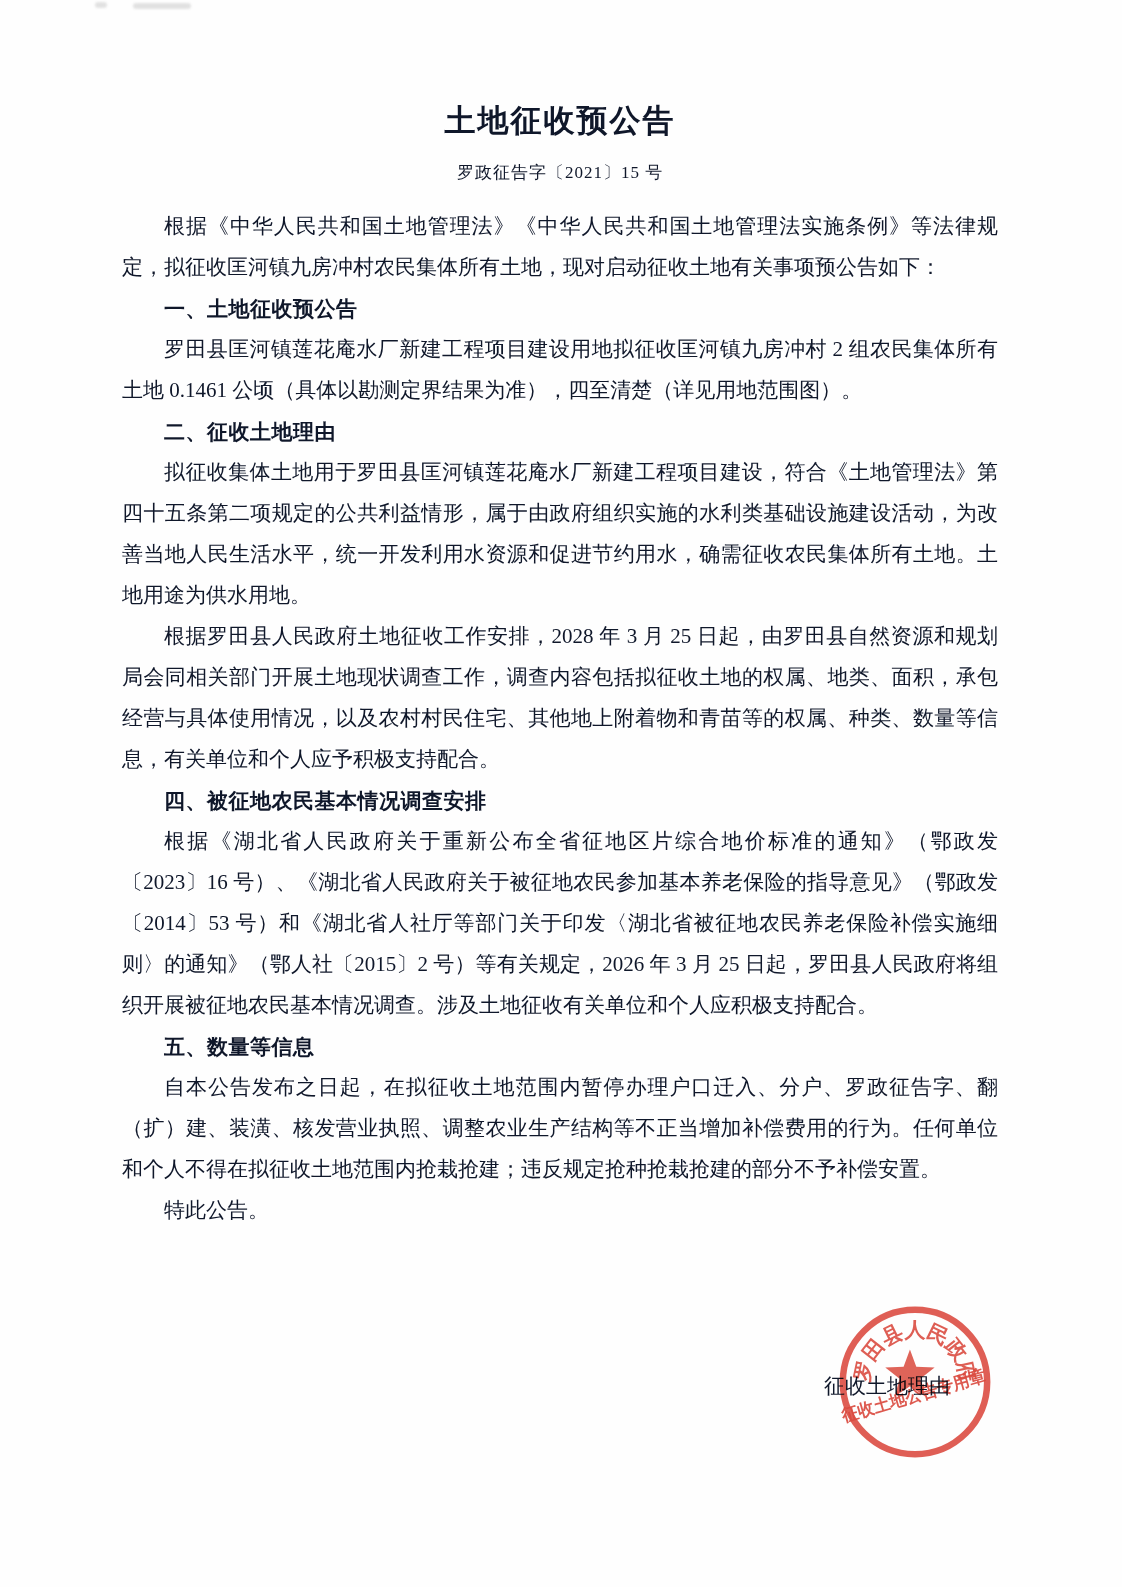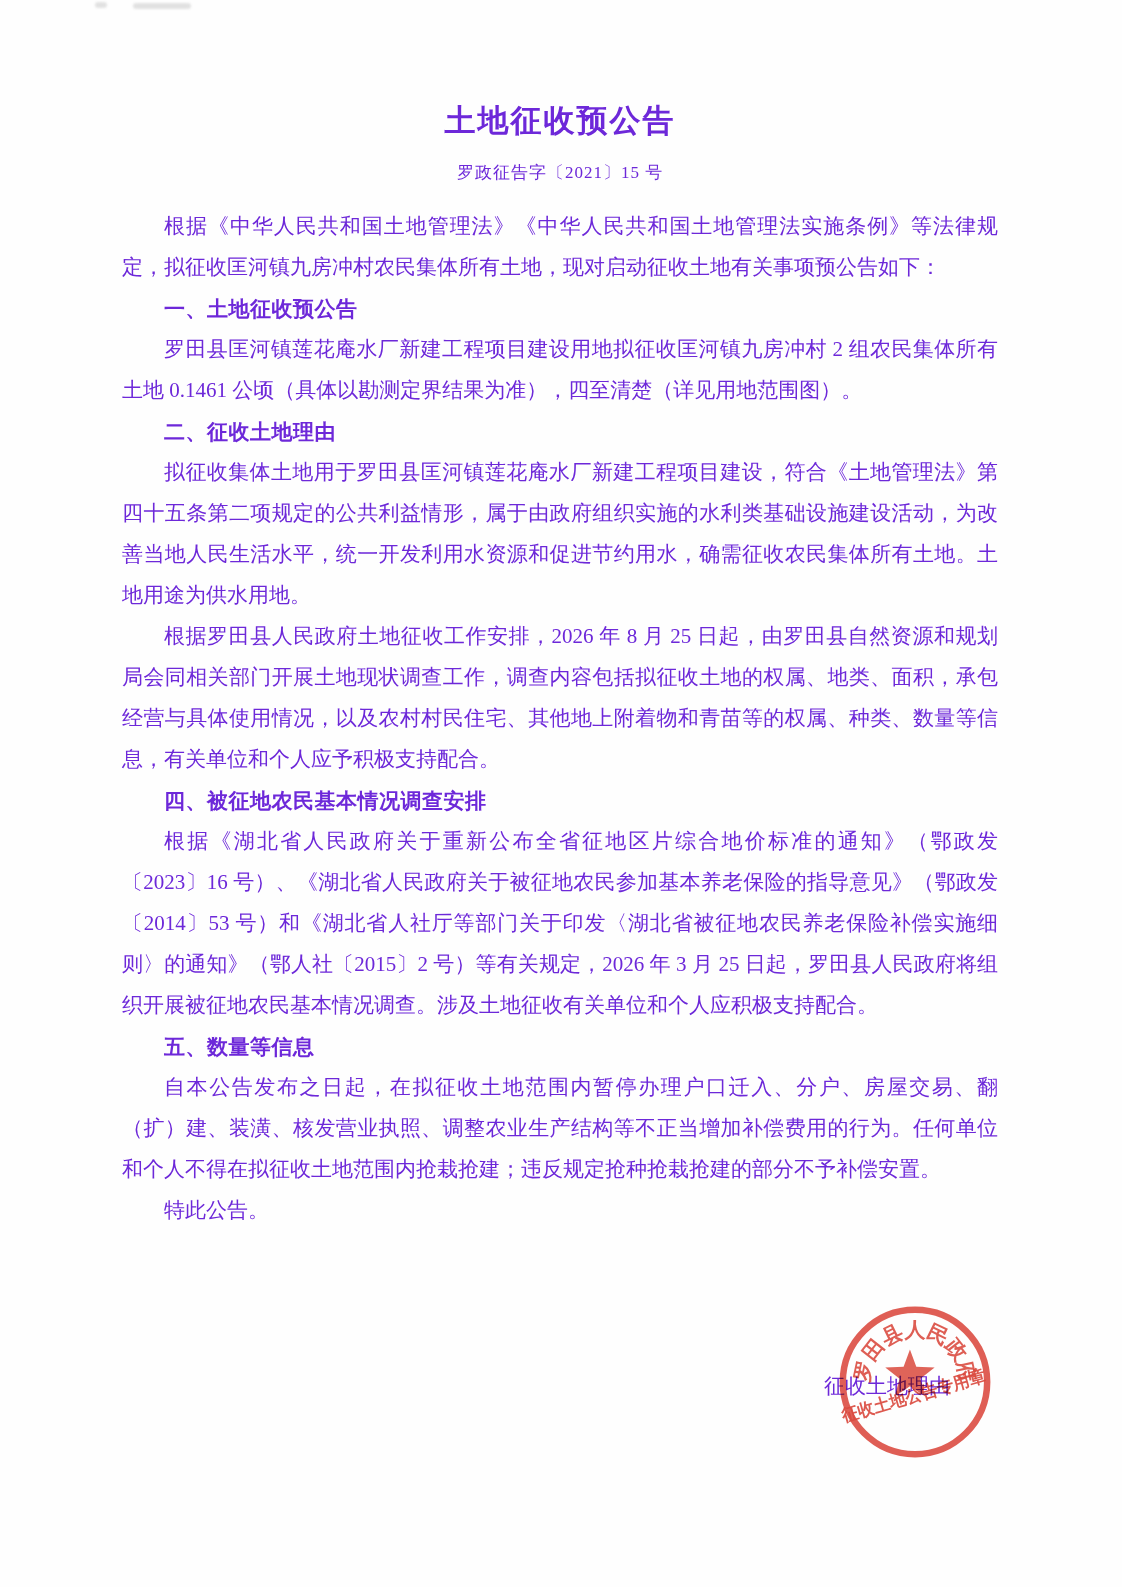--- a/index.html
+++ b/index.html
@@ -3,21 +3,21 @@
 <meta charset="utf-8">
 <style>
   html, body { margin: 0; padding: 0; background: #ffffff; }
 
   .page {
     position: relative;
     width: 1122px;
     height: 1587px;
     background: #fefefe;
     font-family: "Liberation Serif", "DejaVu Serif", serif;
-    color: #6d28d9;
+    color: #0f172a;
     overflow: hidden;
   }
 
   .scan-artifact {
     position: absolute;
     background: #9a9a9a;
     opacity: 0.28;
     border-radius: 3px;
     filter: blur(1px);
   }
@@ -109,25 +109,25 @@
   <div class="content">
     <div class="doc-title">土地征收预公告</div>
     <div class="doc-number">罗政征告字〔2021〕15 号</div>
 
     <div class="doc-body">
       <p>根据《中华人民共和国土地管理法》《中华人民共和国土地管理法实施条例》等法律规定，拟征收匡河镇九房冲村农民集体所有土地，现对启动征收土地有关事项预公告如下：</p>
       <p class="heading">一、土地征收预公告</p>
       <p>罗田县匡河镇莲花庵水厂新建工程项目建设用地拟征收匡河镇九房冲村 2 组农民集体所有土地 0.1461 公顷（具体以勘测定界结果为准），四至清楚（详见用地范围图）。</p>
       <p class="heading">二、征收土地理由</p>
       <p>拟征收集体土地用于罗田县匡河镇莲花庵水厂新建工程项目建设，符合《土地管理法》第四十五条第二项规定的公共利益情形，属于由政府组织实施的水利类基础设施建设活动，为改善当地人民生活水平，统一开发利用水资源和促进节约用水，确需征收农民集体所有土地。土地用途为供水用地。</p>
-      <p>根据罗田县人民政府土地征收工作安排，2026 年 8 月 25 日起，由罗田县自然资源和规划局会同相关部门开展土地现状调查工作，调查内容包括拟征收土地的权属、地类、面积，承包经营与具体使用情况，以及农村村民住宅、其他地上附着物和青苗等的权属、种类、数量等信息，有关单位和个人应予积极支持配合。</p>
+      <p>根据罗田县人民政府土地征收工作安排，2028 年 3 月 25 日起，由罗田县自然资源和规划局会同相关部门开展土地现状调查工作，调查内容包括拟征收土地的权属、地类、面积，承包经营与具体使用情况，以及农村村民住宅、其他地上附着物和青苗等的权属、种类、数量等信息，有关单位和个人应予积极支持配合。</p>
       <p class="heading">四、被征地农民基本情况调查安排</p>
       <p>根据《湖北省人民政府关于重新公布全省征地区片综合地价标准的通知》（鄂政发〔2023〕16 号）、《湖北省人民政府关于被征地农民参加基本养老保险的指导意见》（鄂政发〔2014〕53 号）和《湖北省人社厅等部门关于印发〈湖北省被征地农民养老保险补偿实施细则〉的通知》（鄂人社〔2015〕2 号）等有关规定，2026 年 3 月 25 日起，罗田县人民政府将组织开展被征地农民基本情况调查。涉及土地征收有关单位和个人应积极支持配合。</p>
       <p class="heading">五、数量等信息</p>
-      <p>自本公告发布之日起，在拟征收土地范围内暂停办理户口迁入、分户、房屋交易、翻（扩）建、装潢、核发营业执照、调整农业生产结构等不正当增加补偿费用的行为。任何单位和个人不得在拟征收土地范围内抢栽抢建；违反规定抢种抢栽抢建的部分不予补偿安置。</p>
+      <p>自本公告发布之日起，在拟征收土地范围内暂停办理户口迁入、分户、罗政征告字、翻（扩）建、装潢、核发营业执照、调整农业生产结构等不正当增加补偿费用的行为。任何单位和个人不得在拟征收土地范围内抢栽抢建；违反规定抢种抢栽抢建的部分不予补偿安置。</p>
       <p>特此公告。</p>
     </div>
   </div>
 
   <div class="sig-block">
     <div>征收土地理由</div>
   </div>
 
   <svg class="seal" viewBox="0 0 230 230" xmlns="http://www.w3.org/2000/svg">
     <circle class="seal-stroke" cx="115" cy="115" r="100" fill="none" stroke-width="9" opacity="0.88" stroke="#d8382c"></circle>

